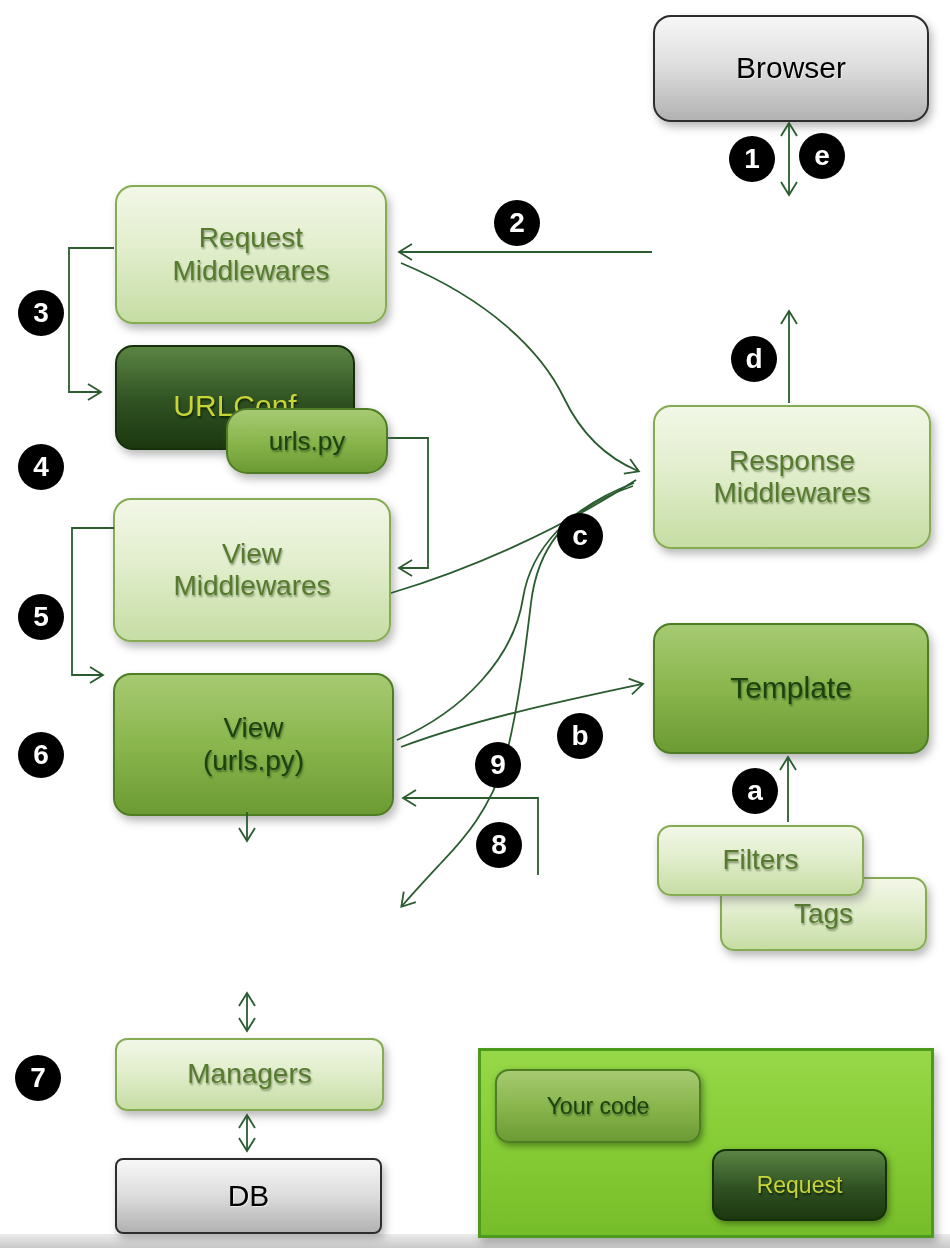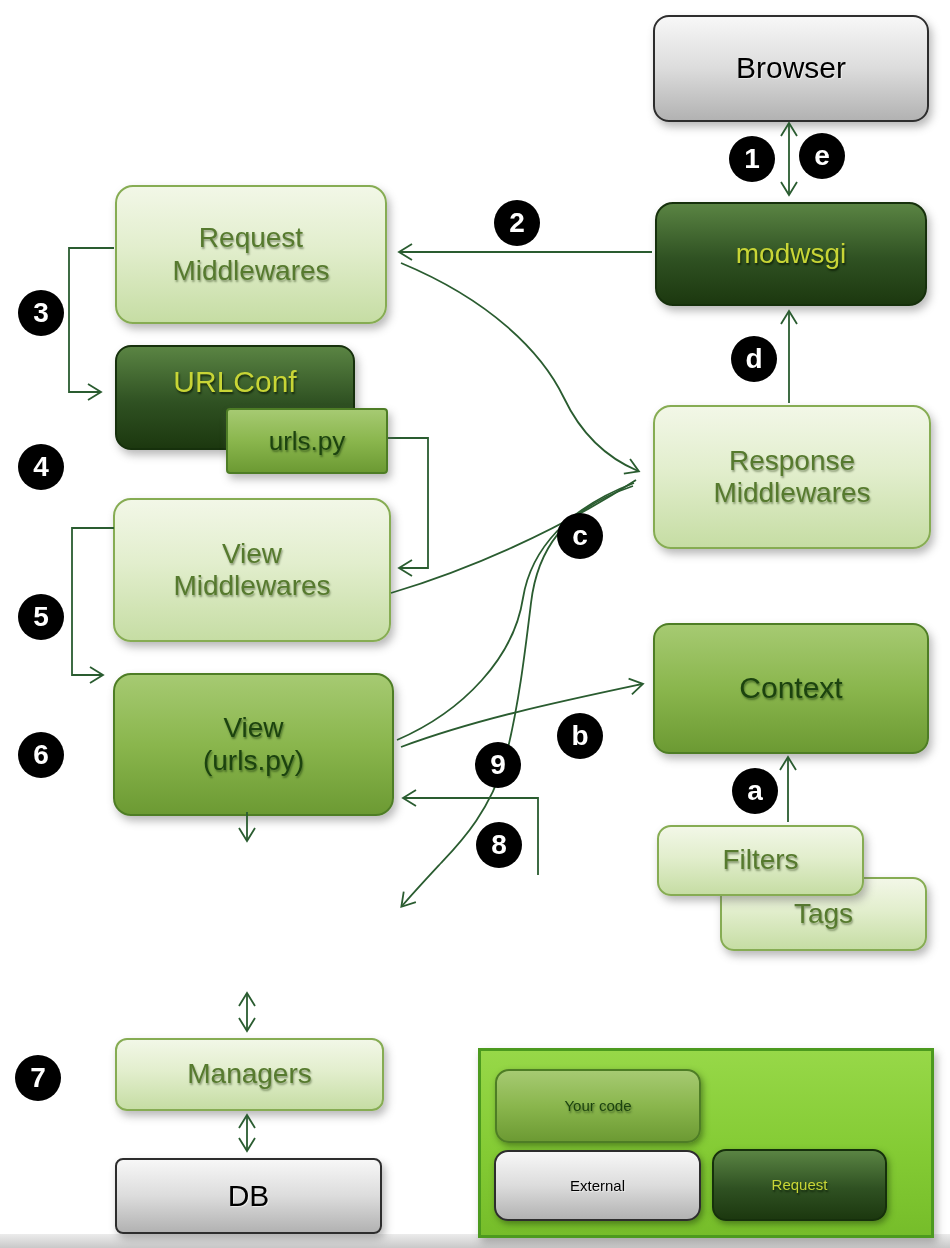--- a/index.html
+++ b/index.html
@@ -31,22 +31,22 @@
     background:linear-gradient(180deg,#5a8443 0%,#33552а 50%,#1c380f 100%);
     background:linear-gradient(180deg,#5a8443 0%,#2f5122 55%,#1c380f 100%);
     border:2px solid #16300c; color:#c8d536;
     text-shadow:1px 2px 2px rgba(5,20,0,0.7);
   }
   .t-external {
     background:linear-gradient(180deg,#f7f7f7 0%,#dcdcdc 50%,#b2b2b2 100%);
     border:2px solid #2d2d2d; color:#000000;
     text-shadow:1px 1px 1px rgba(255,255,255,0.6);
   }
-  .fs30 { font-size:30px;border-radius:16px; } .fs28 { font-size:28px; }
-  .fs26 { font-size:26px; } .fs23 { font-size:15px; }
+  .fs30 { font-size:30px; } .fs28 { font-size:28px; }
+  .fs26 { font-size:26px; } .fs23 { font-size:23px; }
   
   .badge {
     position:absolute; width:46px; height:46px; border-radius:50%;
     background:#000000; color:#ffffff; z-index:4;
     display:flex; align-items:center; justify-content:center;
     font-size:28px; font-weight:bold;
   }
   
   #edges { position:absolute; left:0; top:0; z-index:2; pointer-events:none; }
   #edges path { stroke:#2a5c30; stroke-width:1.8; fill:none; }
@@ -94,36 +94,32 @@
     <path d="M 397,740 C 464,711 514,657 523,598 C 531,549 568,508 634,483"></path>
     <path d="M 633,486 C 562,510 537,552 531,603 C 525,652 519,703 507,752 C 493,809 459,844 441,863 C 428,877 414,892 402,906" marker-end="url(#ah)"></path>
     <path d="M 401,747 C 476,719 562,701 642,684" marker-end="url(#ah)"></path>
   </svg>
 
   <div class="node t-external fs30" style="left:653px;top:15px;width:272px;height:103px">
     <span class="l1">Browser</span>
 
   </div>
 
-  <div class="node t-django fs28" style="left:655px;top:202px;width:268px;height:100px">
-    <span class="l1">modwsgi</span>
-
-  </div>
 
   <div class="node t-extendable fs28" style="left:115px;top:185px;width:268px;height:135px">
     <span class="l1">Request</span>
     <span class="l2">Middlewares</span>
   </div>
 
-  <div class="node t-django fs30" style="left:115px;top:345px;width:240px;height:105px;justify-content:flex-start;padding-top:18px;box-sizing:border-box">
+  <div class="node t-django fs30" style="left:115px;top:345px;width:240px;height:105px;justify-content:center;padding-top:18px;box-sizing:border-box">
     <span class="l1">URLConf</span>
 
   </div>
 
-  <div class="node t-your_code fs26 z3" style="left:226px;top:408px;width:158px;height:62px;border-radius:4px">
+  <div class="node t-your_code fs26 z3" style="left:226px;top:408px;width:158px;height:62px;border-radius:21px">
     <span class="l1">urls.py</span>
 
   </div>
 
   <div class="node t-extendable fs28" style="left:113px;top:498px;width:274px;height:140px">
     <span class="l1">View</span>
     <span class="l2">Middlewares</span>
   </div>
 
   <div class="node t-your_code fs28" style="left:113px;top:673px;width:277px;height:139px">
@@ -141,21 +137,21 @@
     <span class="l1">DB</span>
 
   </div>
 
   <div class="node t-extendable fs28" style="left:653px;top:405px;width:274px;height:140px">
     <span class="l1">Response</span>
     <span class="l2">Middlewares</span>
   </div>
 
   <div class="node t-your_code fs30" style="left:653px;top:623px;width:272px;height:127px">
-    <span class="l1">Context</span>
+    <span class="l1">Template</span>
 
   </div>
 
   <div class="node t-extendable fs28 z3" style="left:657px;top:825px;width:203px;height:67px;border-radius:14px">
     <span class="l1">Filters</span>
 
   </div>
 
   <div class="node t-extendable fs28" style="left:720px;top:877px;width:203px;height:70px;border-radius:14px">
     <span class="l1">Tags</span>
@@ -175,21 +171,18 @@
   <div class="badge" style="left:475px;top:742px">9</div>
   <div class="badge" style="left:732px;top:768px">a</div>
   <div class="badge" style="left:557px;top:713px">b</div>
   <div class="badge" style="left:557px;top:513px">c</div>
   <div class="badge" style="left:731px;top:336px">d</div>
 
   <div id="legend">
     <div class="node t-your_code fs23" style="left:14px;top:18px;width:202px;height:70px">
       <span class="l1">Your code</span>
     </div>
-    <div class="node t-external fs23" style="left:13px;top:99px;width:203px;height:67px">
-      <span class="l1">External</span>
-    </div>
     <div class="node t-django fs23" style="left:231px;top:98px;width:171px;height:68px">
       <span class="l1">Request</span>
     </div>
   </div>
 
 </div>
 
 </body></html>

